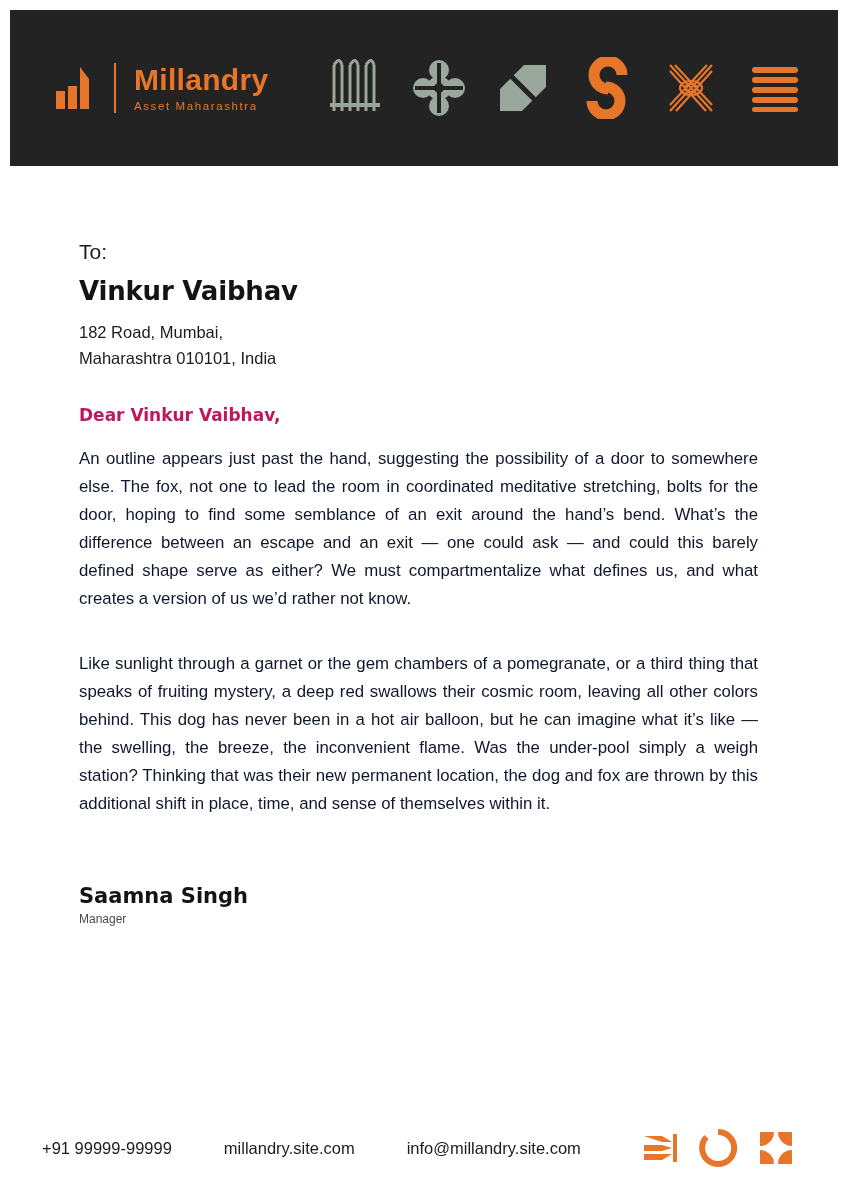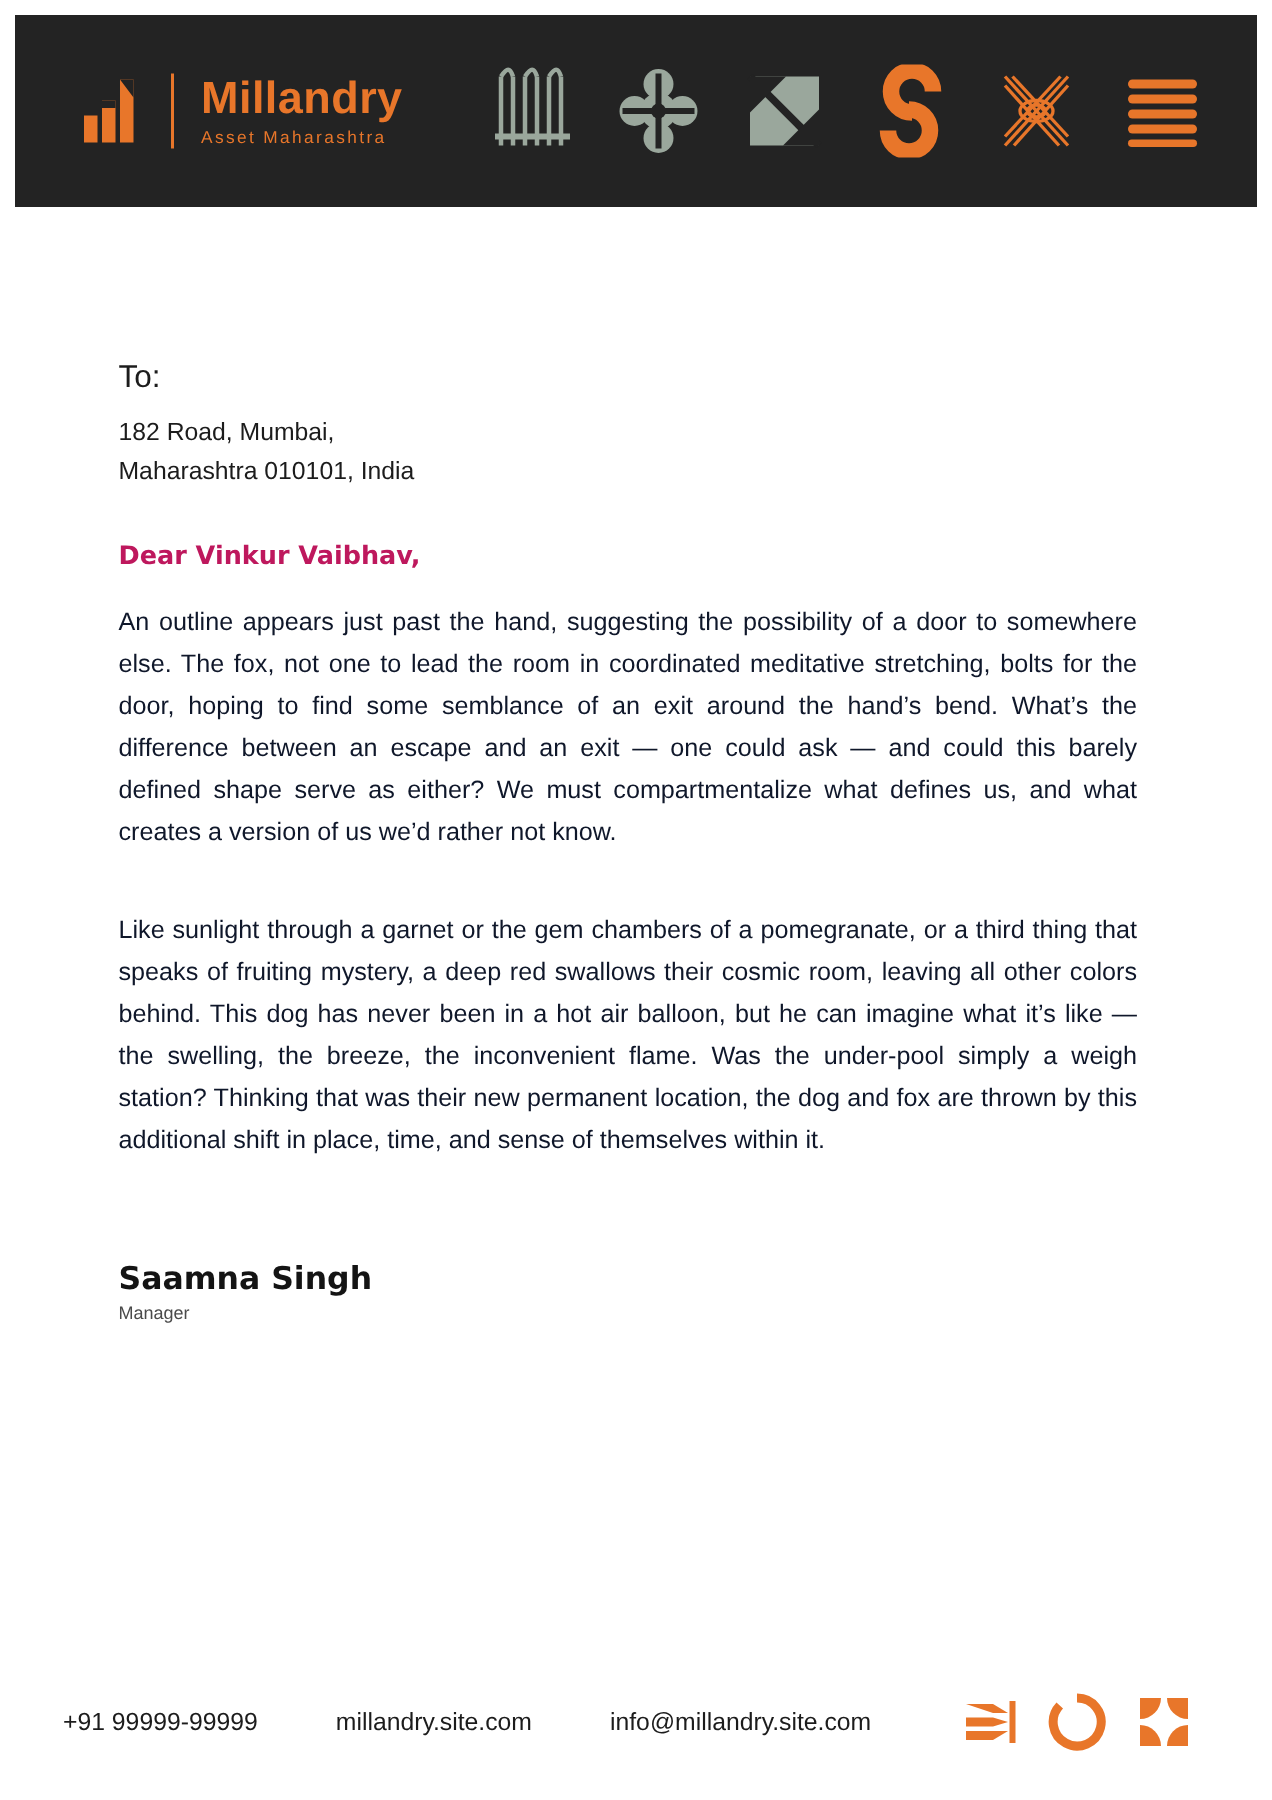--- a/index.html
+++ b/index.html
@@ -16,21 +16,21 @@
     color: #1c1c1c;
     overflow: hidden;
   }
 
   
   .header-bar {
     position: absolute;
     left: 10px;
     top: 10px;
     width: 828px;
-    height: 128px;
+    height: 156px;
     background: #232323;
     display: flex;
     align-items: center;
     padding: 0 34px 0 44px;
   }
   .brand {
     display: flex;
     align-items: center;
     flex: 0 0 auto;
   }
@@ -260,20 +260,21 @@
         </g>
       </svg>
     </div>
 
   </div>
 </div>
 
 <div class="doc-body">
 
   <div class="to-label">To:</div>
+  <div class="recipient-name">Vinkur Vaibhav</div>
   <div class="addr-line">182 Road, Mumbai,</div>
   <div class="addr-line">Maharashtra 010101, India</div>
 
   <div class="salutation">Dear Vinkur Vaibhav,</div>
 
   <p class="para">An outline appears just past the hand, suggesting the possibility of a door to somewhere else. The fox, not one to lead the room in coordinated meditative stretching, bolts for the door, hoping to find some semblance of an exit around the hand’s bend. What’s the difference between an escape and an exit — one could ask — and could this barely defined shape serve as either? We must compartmentalize what defines us, and what creates a version of us we’d rather not know.</p>
   <p class="para second">Like sunlight through a garnet or the gem chambers of a pomegranate, or a third thing that speaks of fruiting mystery, a deep red swallows their cosmic room, leaving all other colors behind. This dog has never been in a hot air balloon, but he can imagine what it’s like — the swelling, the breeze, the inconvenient flame. Was the under-pool simply a weigh station? Thinking that was their new permanent location, the dog and fox are thrown by this additional shift in place, time, and sense of themselves within it.</p>
 
   <div class="signoff">
     <div class="sign-name">Saamna Singh</div>

